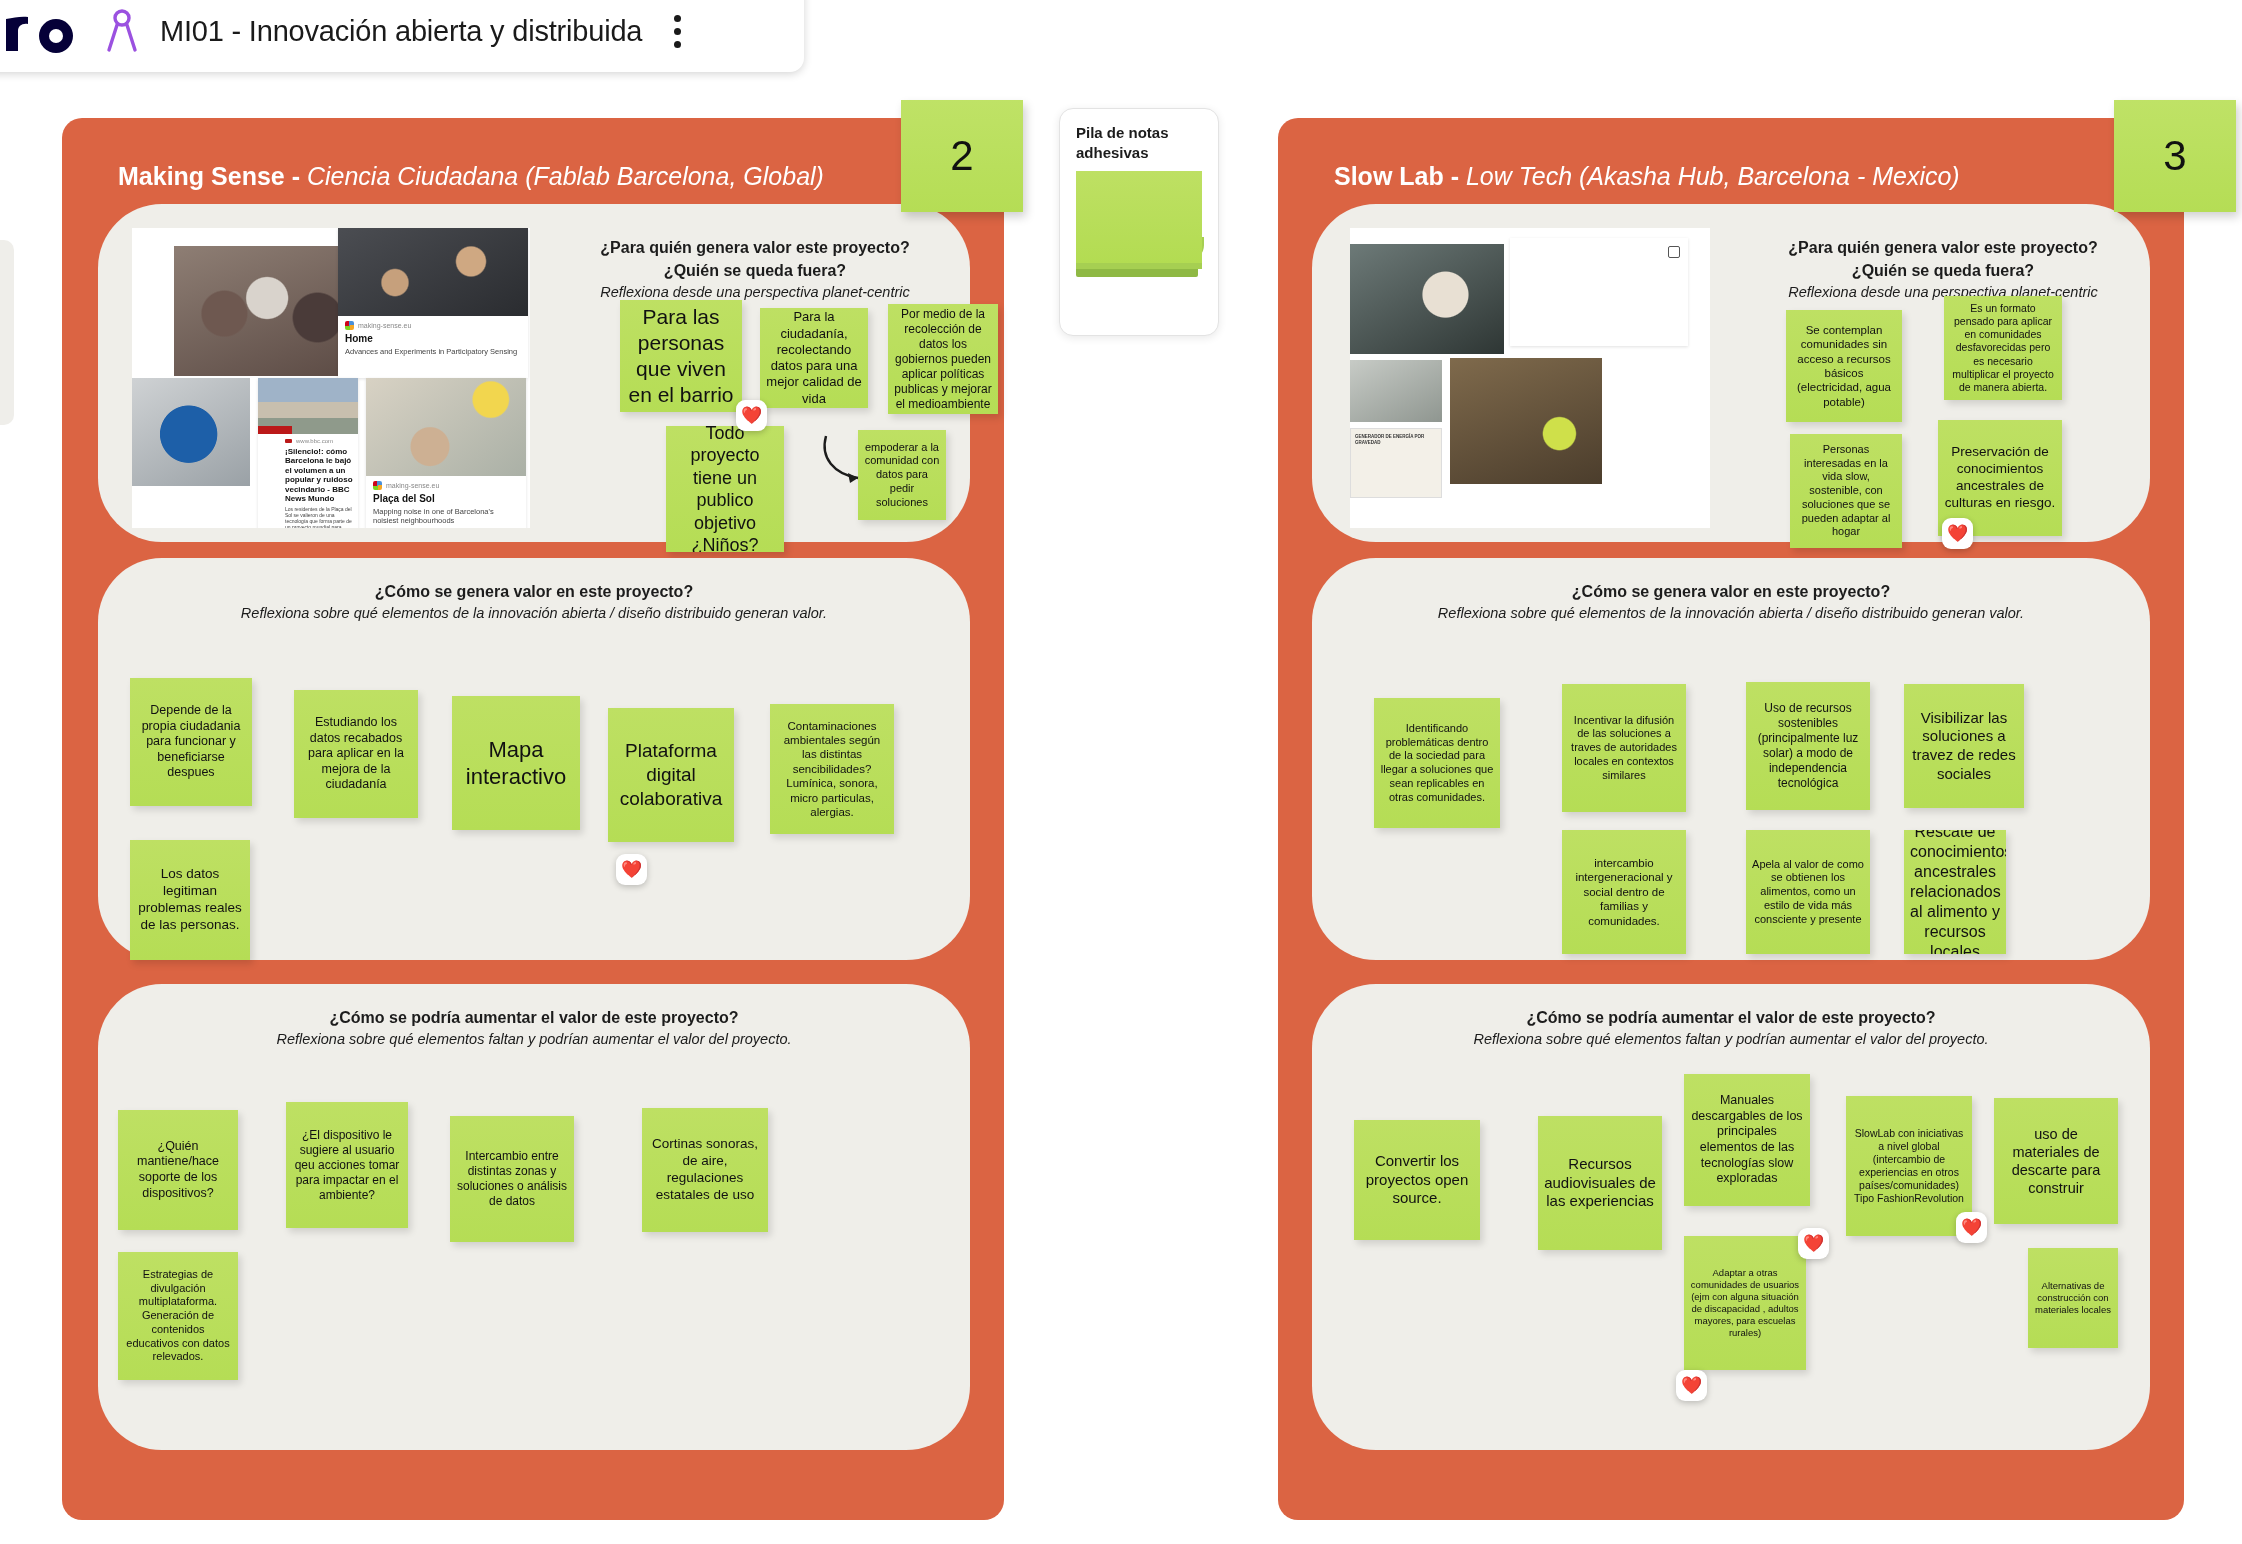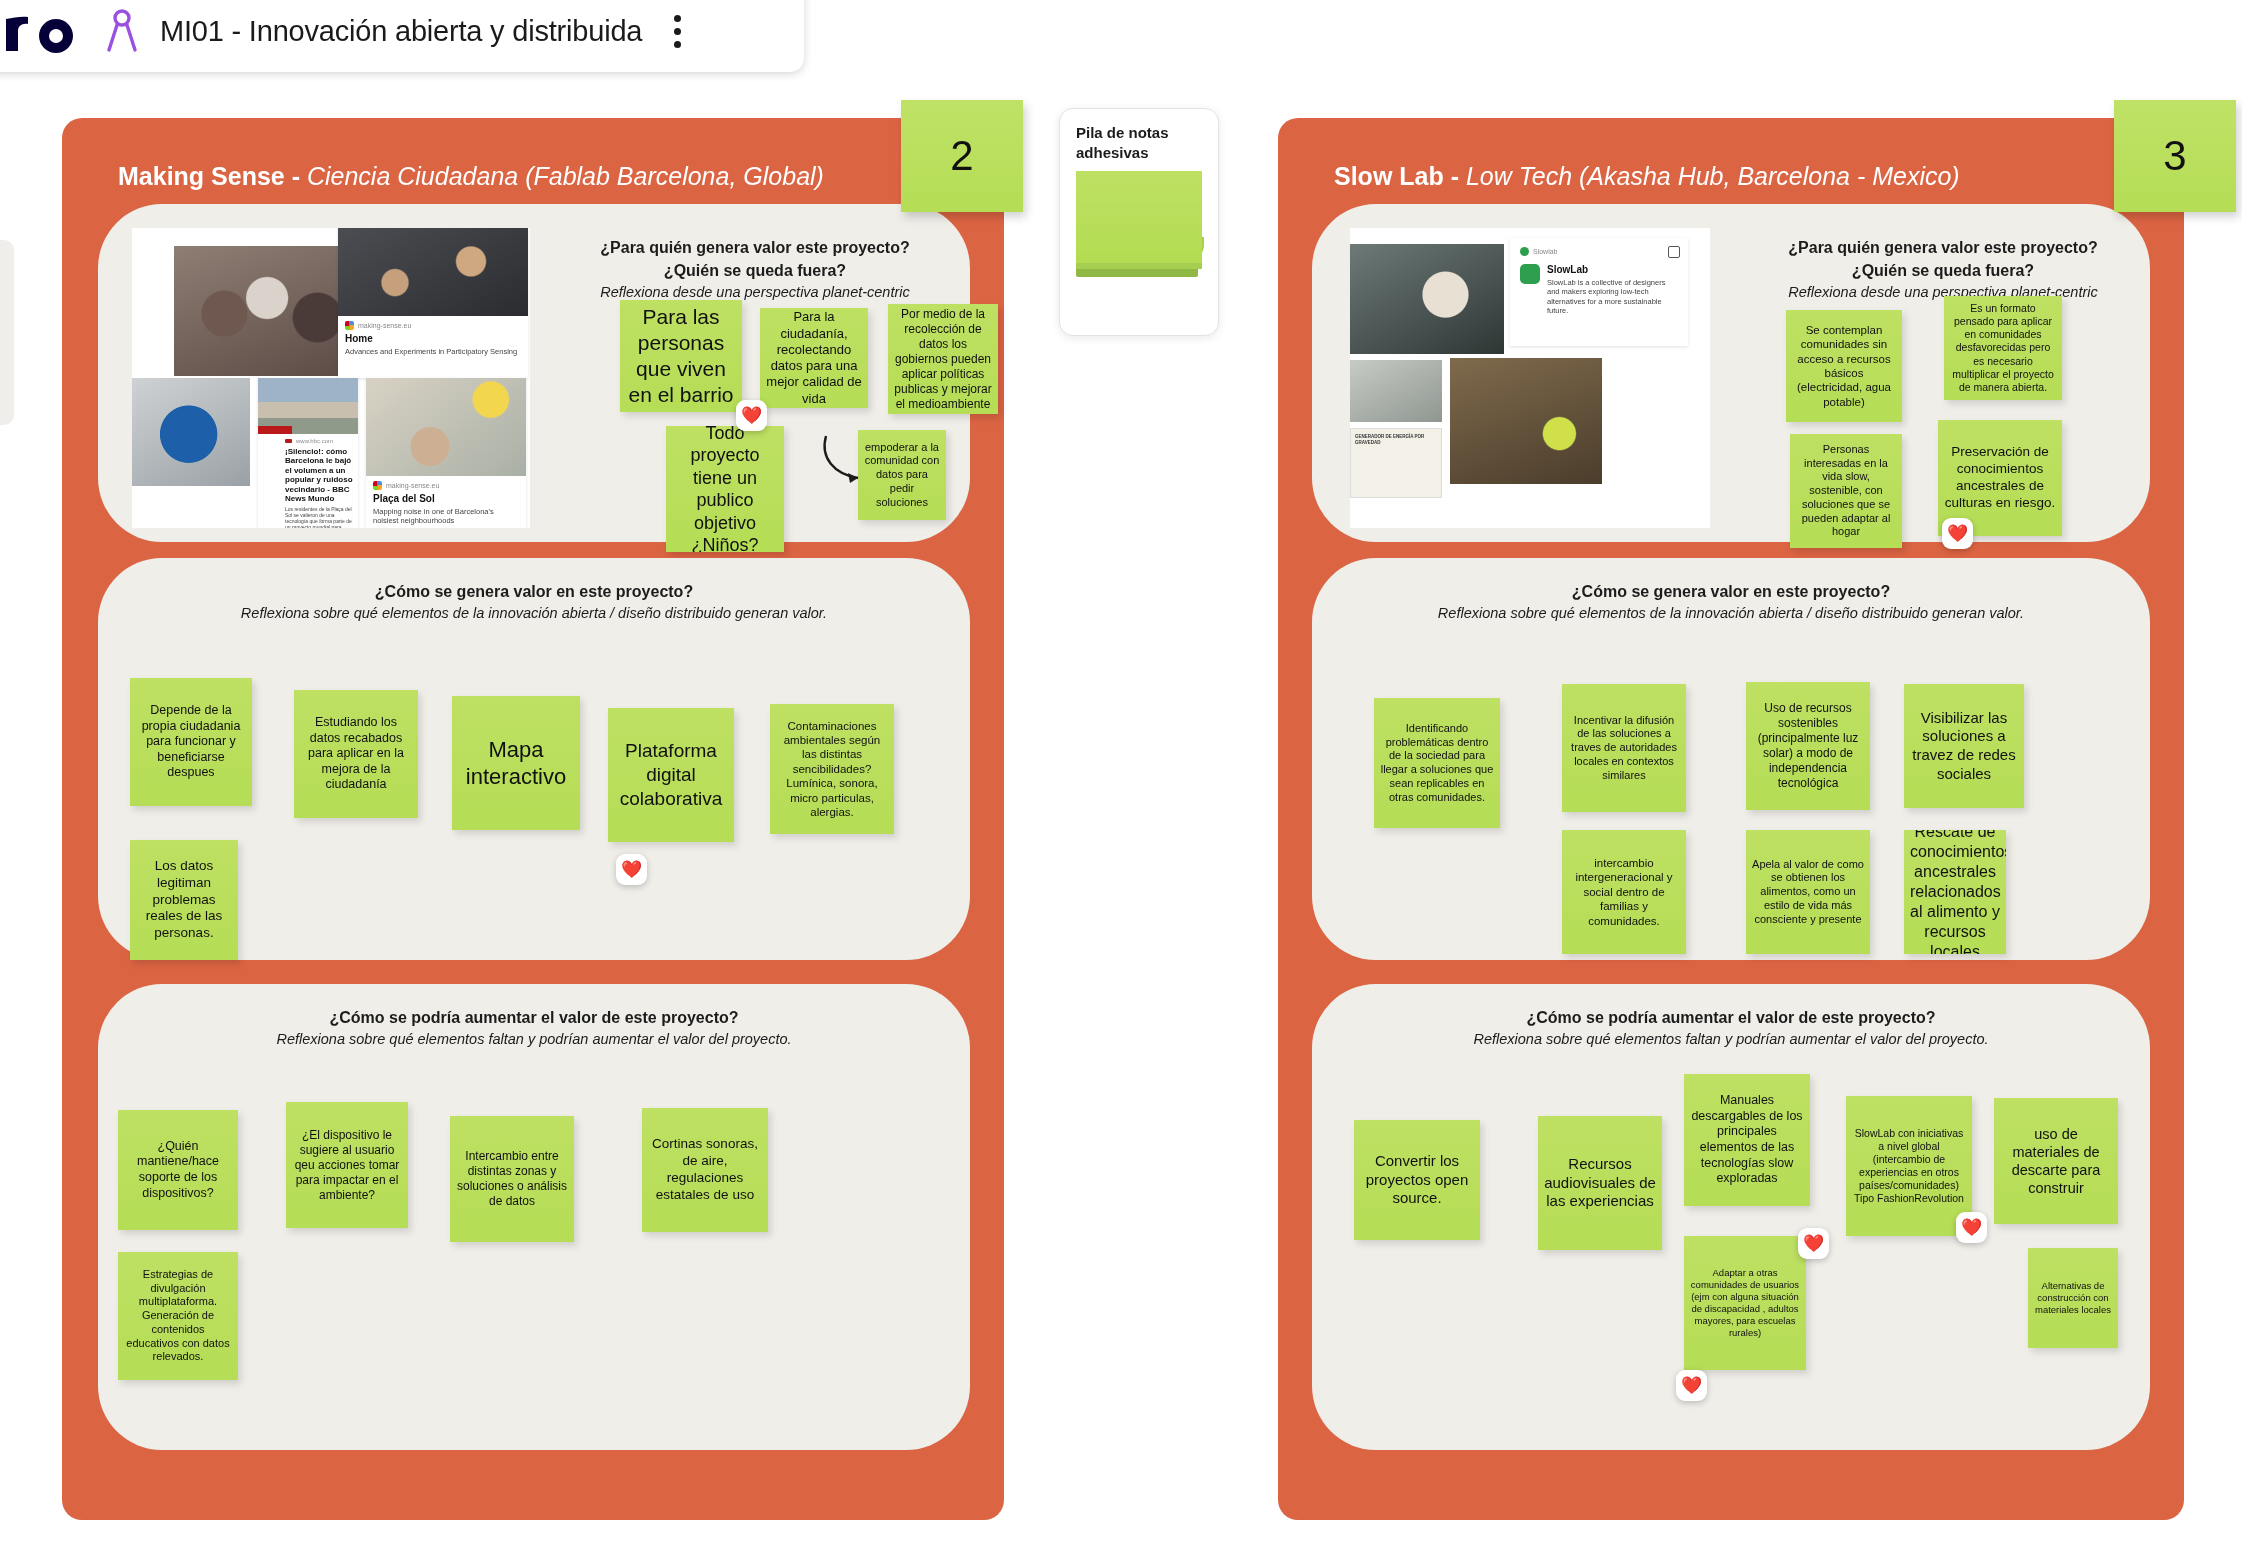--- a/index.html
+++ b/index.html
@@ -245,21 +245,21 @@
         </div>
       <div class="note" style="left:354px; top:138px; width:128px; height:134px; font-size:22px;">
           <span>Mapa interactivo</span>
         </div>
       <div class="note" style="left:510px; top:150px; width:126px; height:134px; font-size:19px;">
           <span>Plataforma digital colaborativa</span>
         </div>
       <div class="note" style="left:672px; top:146px; width:124px; height:130px; font-size:11.5px;">
           <span>Contaminaciones ambientales según las distintas sencibilidades? Lumínica, sonora, micro particulas, alergias.</span>
         </div>
-      <div class="note" style="left:32px; top:282px; width:108px; height:120px; font-size:13.5px;">
+      <div class="note" style="left:32px; top:282px; width:120px; height:120px; font-size:13.5px;">
           <span>Los datos legitiman problemas reales de las personas.</span>
         </div>
 
       <div class="heart" style="left:518px; top:296px;">
         <span>❤️</span>
       </div>
     </div>
 
     <div class="section" style="left:36px; top:866px; width:872px; height:466px;">
       <div class="sec-head" style="top:22px;">
@@ -311,33 +311,20 @@
         <div class="sec-q">¿Quién se queda fuera?</div>
         <div class="sec-sub">Reflexiona desde una perspectiva planet-centric</div>
       </div>
 
       <div class="media" style="left:38px; top:24px; width:360px; height:300px;">
         <div class="photo" style="left:0px; top:16px; width:154px; height:110px; background:
              radial-gradient(circle at 62% 46%, #e8e0d3 0 20%, transparent 21%),
              linear-gradient(150deg,#6d7a78,#2e3634);"></div>
 
         <div class="linkcard" style="left:160px; top:10px; width:178px; height:108px;">
-          <div class="lc-body" style="padding:9px 10px;">
-            <div class="lc-dom" style="font-size:7px;">
-              <span class="lc-fav" style="background:#2e9e4f;border-radius:50%;"></span>
-              <span>Slowlab</span>
-            </div>
-            <div style="display:flex;gap:7px;align-items:flex-start;margin-top:8px;">
-              <div style="width:20px;height:20px;border-radius:5px;background:#2e9e4f;flex:0 0 auto;"></div>
-              <div>
-                <div class="lc-title" style="margin-top:0;">SlowLab</div>
-                <div class="lc-desc">SlowLab is a collective of designers and makers exploring low-tech alternatives for a more sustainable future.</div>
-              </div>
-            </div>
-          </div>
           <div style="position:absolute;right:8px;top:8px;width:12px;height:12px;border:1.4px solid #555;border-radius:2px;"></div>
         </div>
 
         <div class="photo" style="left:0px; top:132px; width:92px; height:62px; background:
              linear-gradient(150deg,#c7cbc6,#8f9690);"></div>
         <div class="photo" style="left:100px; top:130px; width:152px; height:126px; background:
              radial-gradient(circle at 72% 60%, #cfe04a 0 12%, transparent 13%),
              linear-gradient(160deg,#7f6a4c,#4b3d2c);"></div>
         <div class="photo" style="left:0px; top:200px; width:92px; height:70px; background:#f3f0e8; border:1px solid #ddd;">
           <div style="font-size:4.5px;color:#333;padding:5px 4px;font-weight:bold;line-height:1.4;">GENERADOR DE ENERGÍA POR GRAVEDAD</div>

